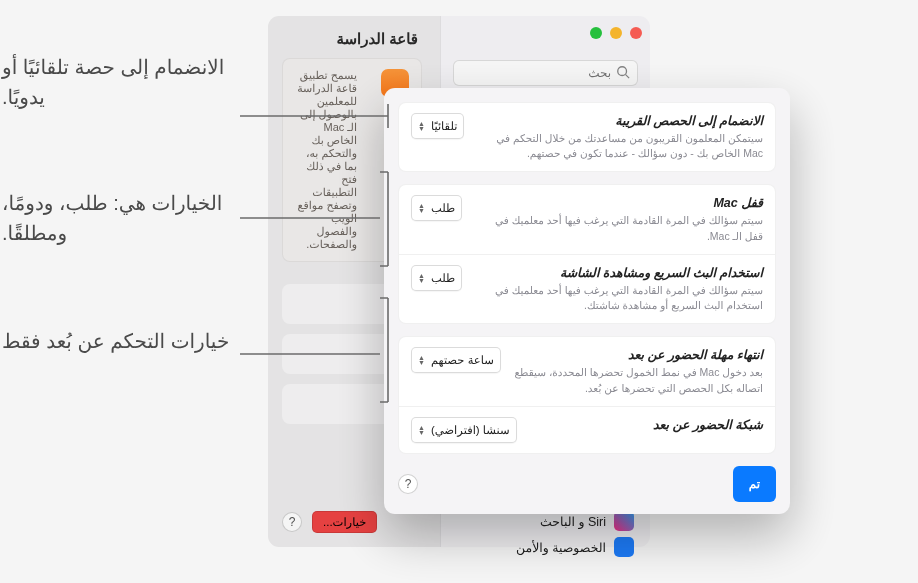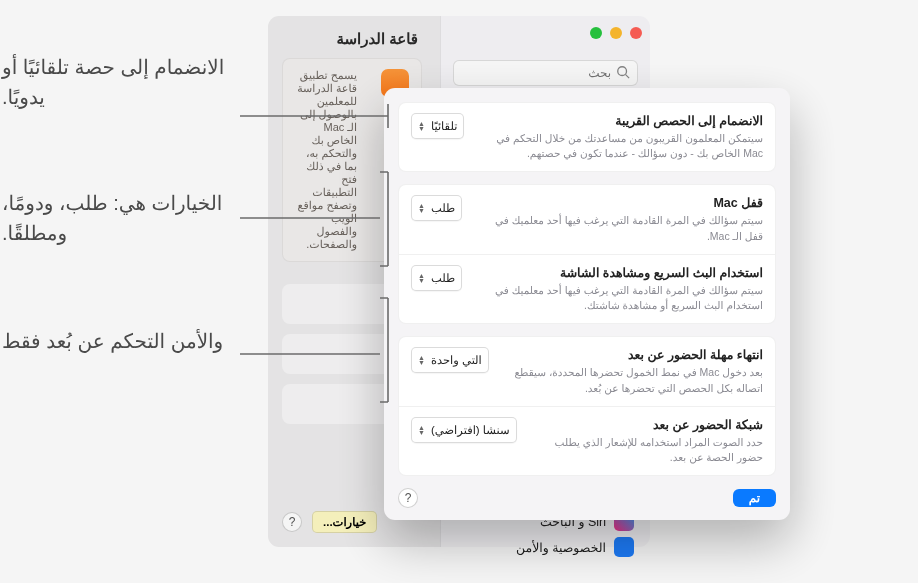--- a/index.html
+++ b/index.html
@@ -63,50 +63,50 @@
   flex: 0 0 28px;
 }
 .shadow-rows { margin-top: 22px; }
 .shadow-row {
   height: 40px; background: #f8f7f8; border-radius: 8px; margin-bottom: 10px;
   display: flex; align-items: center; justify-content: flex-start; padding: 0 10px;
 }
 .chev { color: #9a9aa2; font-size: 14px; }
 .opts-btn {
   display: inline-flex; align-items: center; gap: 4px; height: 22px; padding: 0 10px;
-  background: #fef9c3; border: 1px solid rgba(0,0,0,.12); border-radius: 5px; font-size: 11.5px; font-weight: bold;
+  background: #ef4444; border: 1px solid rgba(0,0,0,.12); border-radius: 5px; font-size: 11.5px;
 }
 .help-circ {
   width: 20px; height: 20px; border-radius: 50%; border: 1px solid rgba(0,0,0,.18);
   display: inline-flex; align-items: center; justify-content: center; font-size: 12px; color: #555; background: #fff;
 }
 .bottom-bar { position: absolute; bottom: 14px; left: 14px; display: flex; gap: 10px; align-items: center; }
 
 
 .scrim { position: absolute; inset: 0; background: rgba(0,0,0,.04); z-index: 45; }
 .modal {
   position: absolute; top: 88px; left: 384px; width: 406px; z-index: 50;
   background: #f5f4f6; border-radius: 11px; box-shadow: 0 22px 50px rgba(0,0,0,.28);
   padding: 14px 14px 12px; direction: rtl;
 }
 .group { background: #fff; border: 1px solid rgba(0,0,0,.06); border-radius: 8px; margin-bottom: 12px; }
 .row { padding: 10px 12px; display: flex; gap: 12px; align-items: flex-start; }
 .row + .row { border-top: 1px solid rgba(0,0,0,.06); }
 .row .txt { flex: 1; }
-.row .ttl { font-size: 12.5px; font-weight: 600; color: #222; margin-bottom: 3px; }
+.row .ttl { font-size: 12.5px; font-weight: 600; color: #222; margin-bottom: 3px; font-style: italic; }
 .row .desc { font-size: 10.5px; color: #8a8a92; line-height: 1.45; }
 .select {
   display: inline-flex; align-items: center; gap: 6px; height: 26px; padding: 0 6px 0 6px;
   background: #fff; border: 1px solid rgba(0,0,0,.14); border-radius: 5px; font-size: 11.5px;
   color: #222; white-space: nowrap; align-self: flex-start; box-shadow: 0 1px 1px rgba(0,0,0,.04);
 }
 .stepper { display: inline-flex; flex-direction: column; line-height: 5px; font-size: 7px; color: #666; }
 .modal-footer { display: flex; align-items: center; justify-content: space-between; margin-top: 4px; }
 .done {
-  background: #0a7aff; color: #fff; border: none; border-radius: 6px; height: 18px;
+  background: #0a7aff; color: #fff; border: none; border-radius: 6px; height: 36px;
   padding: 0 16px; font-size: 12px; font-weight: 600;
 }
 
 
 .callout {
   position: absolute; left: 2px; z-index: 60; color: #4a4a4a; font-size: 20px;
   text-align: left; direction: rtl; max-width: 230px; line-height: 1.5;
 }
 .leader {
   position: absolute; z-index: 55; pointer-events: none;
@@ -283,50 +283,49 @@
           </div>
         </div>
       </div>
       <div class="group">
         <div class="row">
           <div class="txt">
             <div class="ttl">انتهاء مهلة الحضور عن بعد</div>
             <div class="desc">بعد دخول Mac في نمط الخمول تحضرها المحددة، سيقطع اتصاله بكل الحصص التي تحضرها عن بُعد.</div>
           </div>
           <div class="select">
-            <span>التي واحدة</span>
+            <span>ساعة حصتهم</span>
             <span class="stepper">
               <span>▲</span>
               <span>▼</span>
             </span>
           </div>
         </div>
         <div class="row">
           <div class="txt">
             <div class="ttl">شبكة الحضور عن بعد</div>
-            <div class="desc">حدد الصوت المراد استخدامه للإشعار الذي يطلب حضور الحصة عن بعد.</div>
           </div>
           <div class="select">
             <span>سنشا (افتراضي)</span>
             <span class="stepper">
               <span>▲</span>
               <span>▼</span>
             </span>
           </div>
         </div>
       </div>
       <div class="modal-footer">
         <button class="done">تم</button>
         <span class="help-circ">?</span>
       </div>
     </div>
 
   <div class="callout" style="top:52px">الانضمام إلى حصة تلقائيًا أو يدويًا.</div>
   <div class="callout" style="top:188px">الخيارات هي: طلب، ودومًا، ومطلقًا.</div>
-  <div class="callout" style="top:326px">والأمن التحكم عن بُعد فقط</div>
+  <div class="callout" style="top:326px">خيارات التحكم عن بُعد فقط</div>
 
   <div class="leader" style="top:102px;left:240px">
     <svg width="170" height="30">
         <path d="M0 14 H148 M148 2 V26"></path>
       </svg>
   </div>
   <div class="leader" style="top:170px;left:240px">
     <svg width="170" height="100">
         <path d="M0 48 H140 M148 2 V96 M140 2 h8 M140 96 h8"></path>
       </svg>

